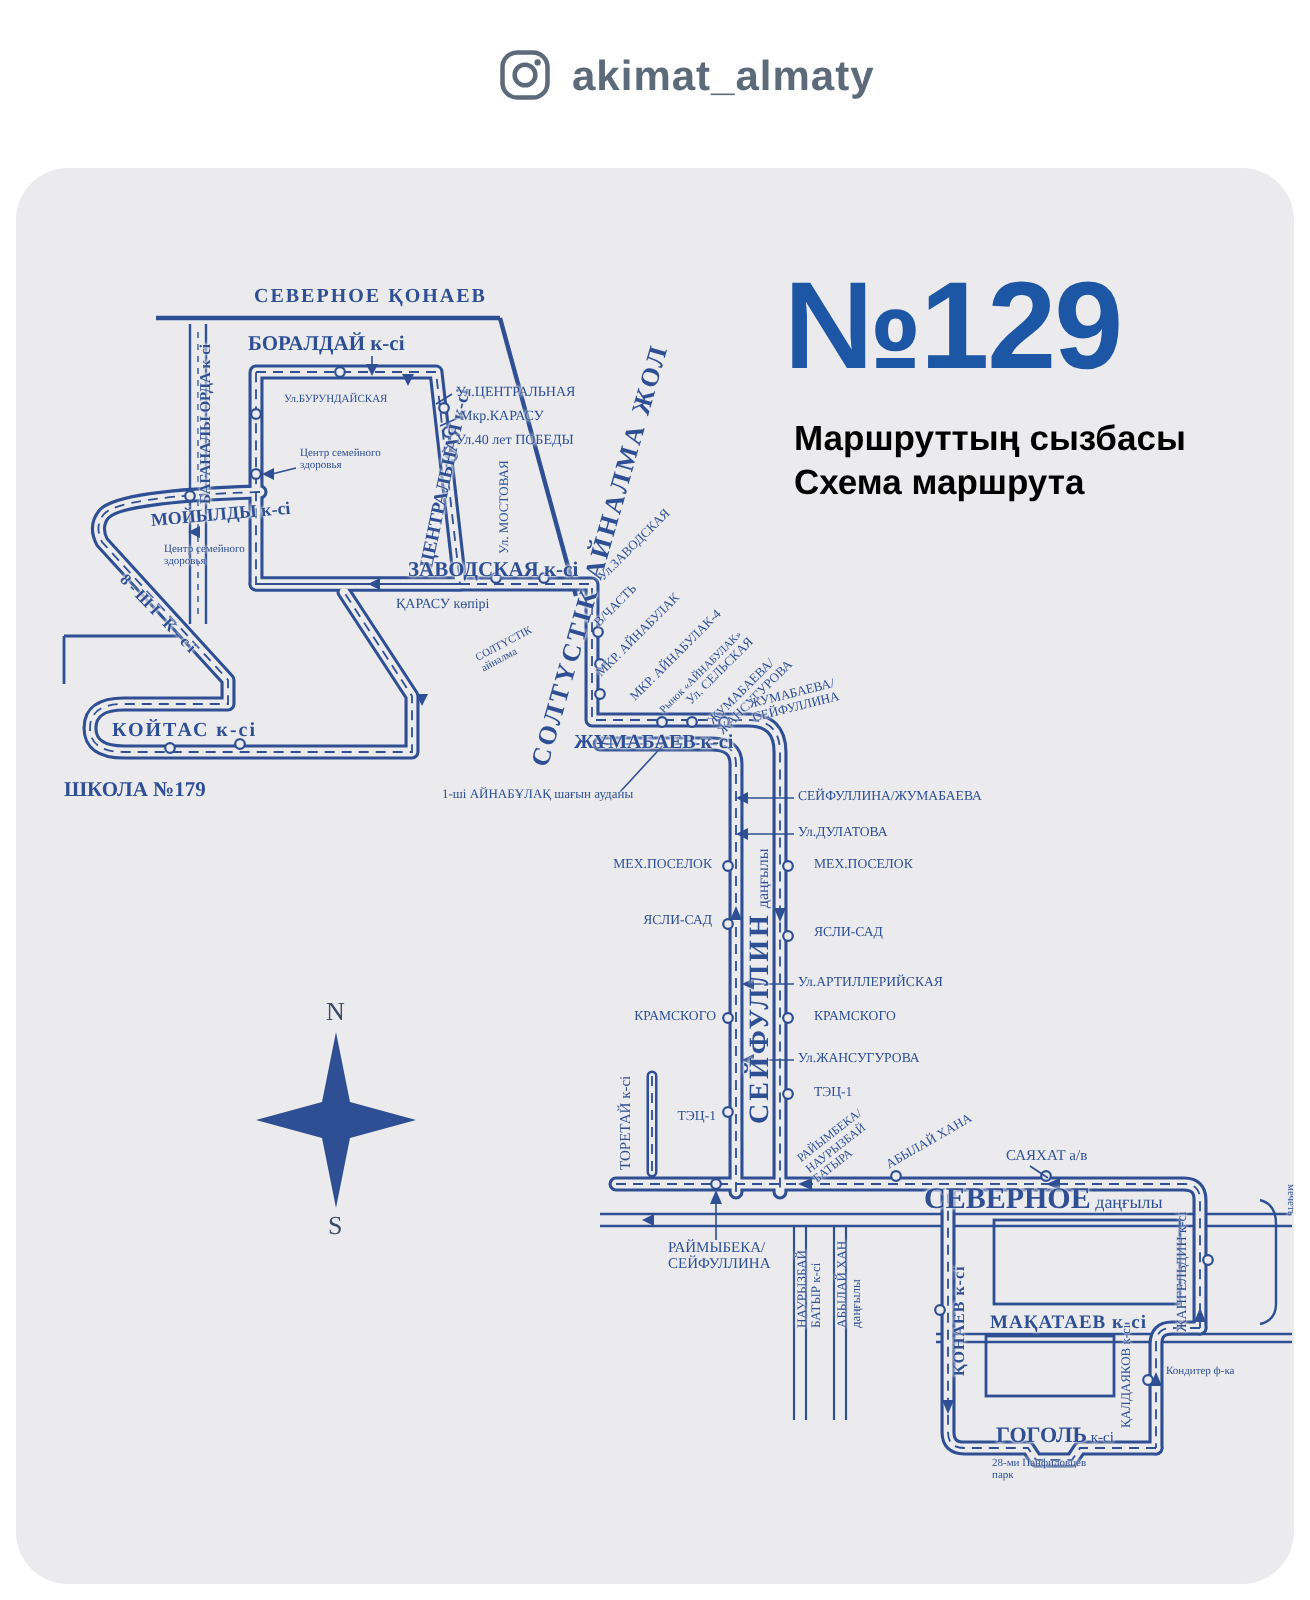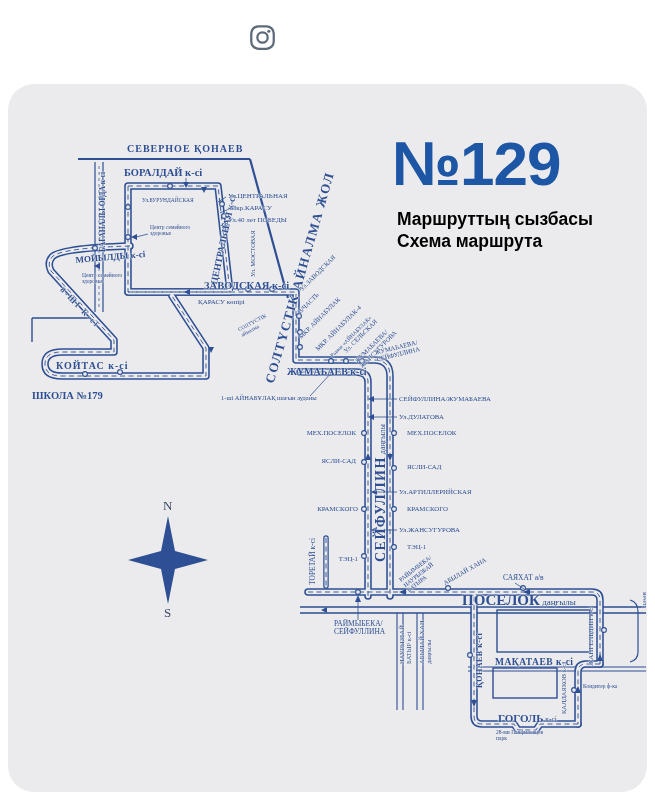--- a/index.html
+++ b/index.html
@@ -30,20 +30,21 @@
 </style>
 </head>
 <body>
 
 <div class="hdr">
   <svg class="ig-icon" viewBox="0 0 24 24">
     <rect x="2" y="2" width="20" height="20" rx="6.5" fill="none" stroke="#5d6a7a" stroke-width="2"></rect>
     <circle cx="12" cy="12" r="4.6" fill="none" stroke="#5d6a7a" stroke-width="2"></circle>
     <circle cx="17.6" cy="6.4" r="1.4" fill="#5d6a7a"></circle>
   </svg>
+  <div class="handle">akimat_almaty</div>
 </div>
 
 <div class="card"></div>
 
 <svg class="map" width="655" height="800" viewBox="0 0 655 800">
   <defs>
     <path id="p_block" d="M128,186 H218 L230,292 H128 Z"></path>
     <path id="p_main" d="M128,292 H296 V360 H374 Q390,360 390,376 V596"></path>
     <path id="p_left" d="M368,596 V382 Q368,372 356,372 H300"></path>
     <path id="p_append" d="M130,246 Q60,248 52,257 Q47,263 51,271 L114,340 V352 H62 Q45,352 45,364 Q45,376 62,376 H206 V348 L172,296"></path>
@@ -215,21 +216,21 @@
 <div class="lbl ra" style="left:296px;top:429px;width:60px;font-size:6.8px;">МЕХ.ПОСЕЛОК</div>
 <div class="lbl ra" style="left:296px;top:457px;width:60px;font-size:6.8px;">ЯСЛИ-САД</div>
 <div class="lbl ra" style="left:298px;top:505px;width:60px;font-size:6.8px;">КРАМСКОГО</div>
 <div class="lbl ra" style="left:298px;top:555px;width:60px;font-size:6.8px;">ТЭЦ-1</div>
 <div class="lbl" style="left:309px;top:585px;font-size:7.5px;transform:rotate(-90deg);">ТОРЕТАЙ к-сі</div>
 <div class="lbl" style="left:398px;top:578px;font-size:6px;transform:rotate(-38deg);">РАЙЫМБЕКА/
 НАУРЫЗБАЙ
 БАТЫРА</div>
 <div class="lbl" style="left:442px;top:580px;font-size:6.5px;transform:rotate(-30deg);">АБЫЛАЙ ХАНА</div>
 <div class="lbl" style="left:503px;top:574px;font-size:7.5px;">САЯХАТ а/в</div>
-<div class="lbl" style="left:462px;top:591px;"><span class="b" style="font-size:15px;">ПОСЕЛОК</span><span style="font-size:9px;"> даңғылы</span></div>
+<div class="lbl" style="left:462px;top:591px;"><span class="b" style="font-size:15px;">СЕВЕРНОЕ</span><span style="font-size:9px;"> даңғылы</span></div>
 <div class="lbl" style="left:334px;top:620px;font-size:7.5px;">РАЙМЫБЕКА/
 СЕЙФУЛЛИНА</div>
 <div class="lbl" style="left:398px;top:664px;font-size:6.5px;transform:rotate(-90deg);">НАУРЫЗБАЙ
 БАТЫР к-сі</div>
 <div class="lbl" style="left:418px;top:664px;font-size:6.5px;transform:rotate(-90deg);">АБЫЛАЙ ХАН
 даңғылы</div>
 <div class="lbl b" style="left:476px;top:688px;font-size:8px;letter-spacing:.5px;transform:rotate(-90deg);">ҚОНАЕВ к-сі</div>
 <div class="lbl" style="left:588px;top:666px;font-size:7px;transform:rotate(-90deg);">ЖАНГЕЛЬДИН к-сі</div>
 <div class="lbl" style="left:648px;top:592px;font-size:5.5px;transform:rotate(90deg);">мечеть</div>
 <div class="lbl b" style="left:495px;top:657px;font-size:9.5px;letter-spacing:.5px;">МАҚАТАЕВ к-сі</div>

